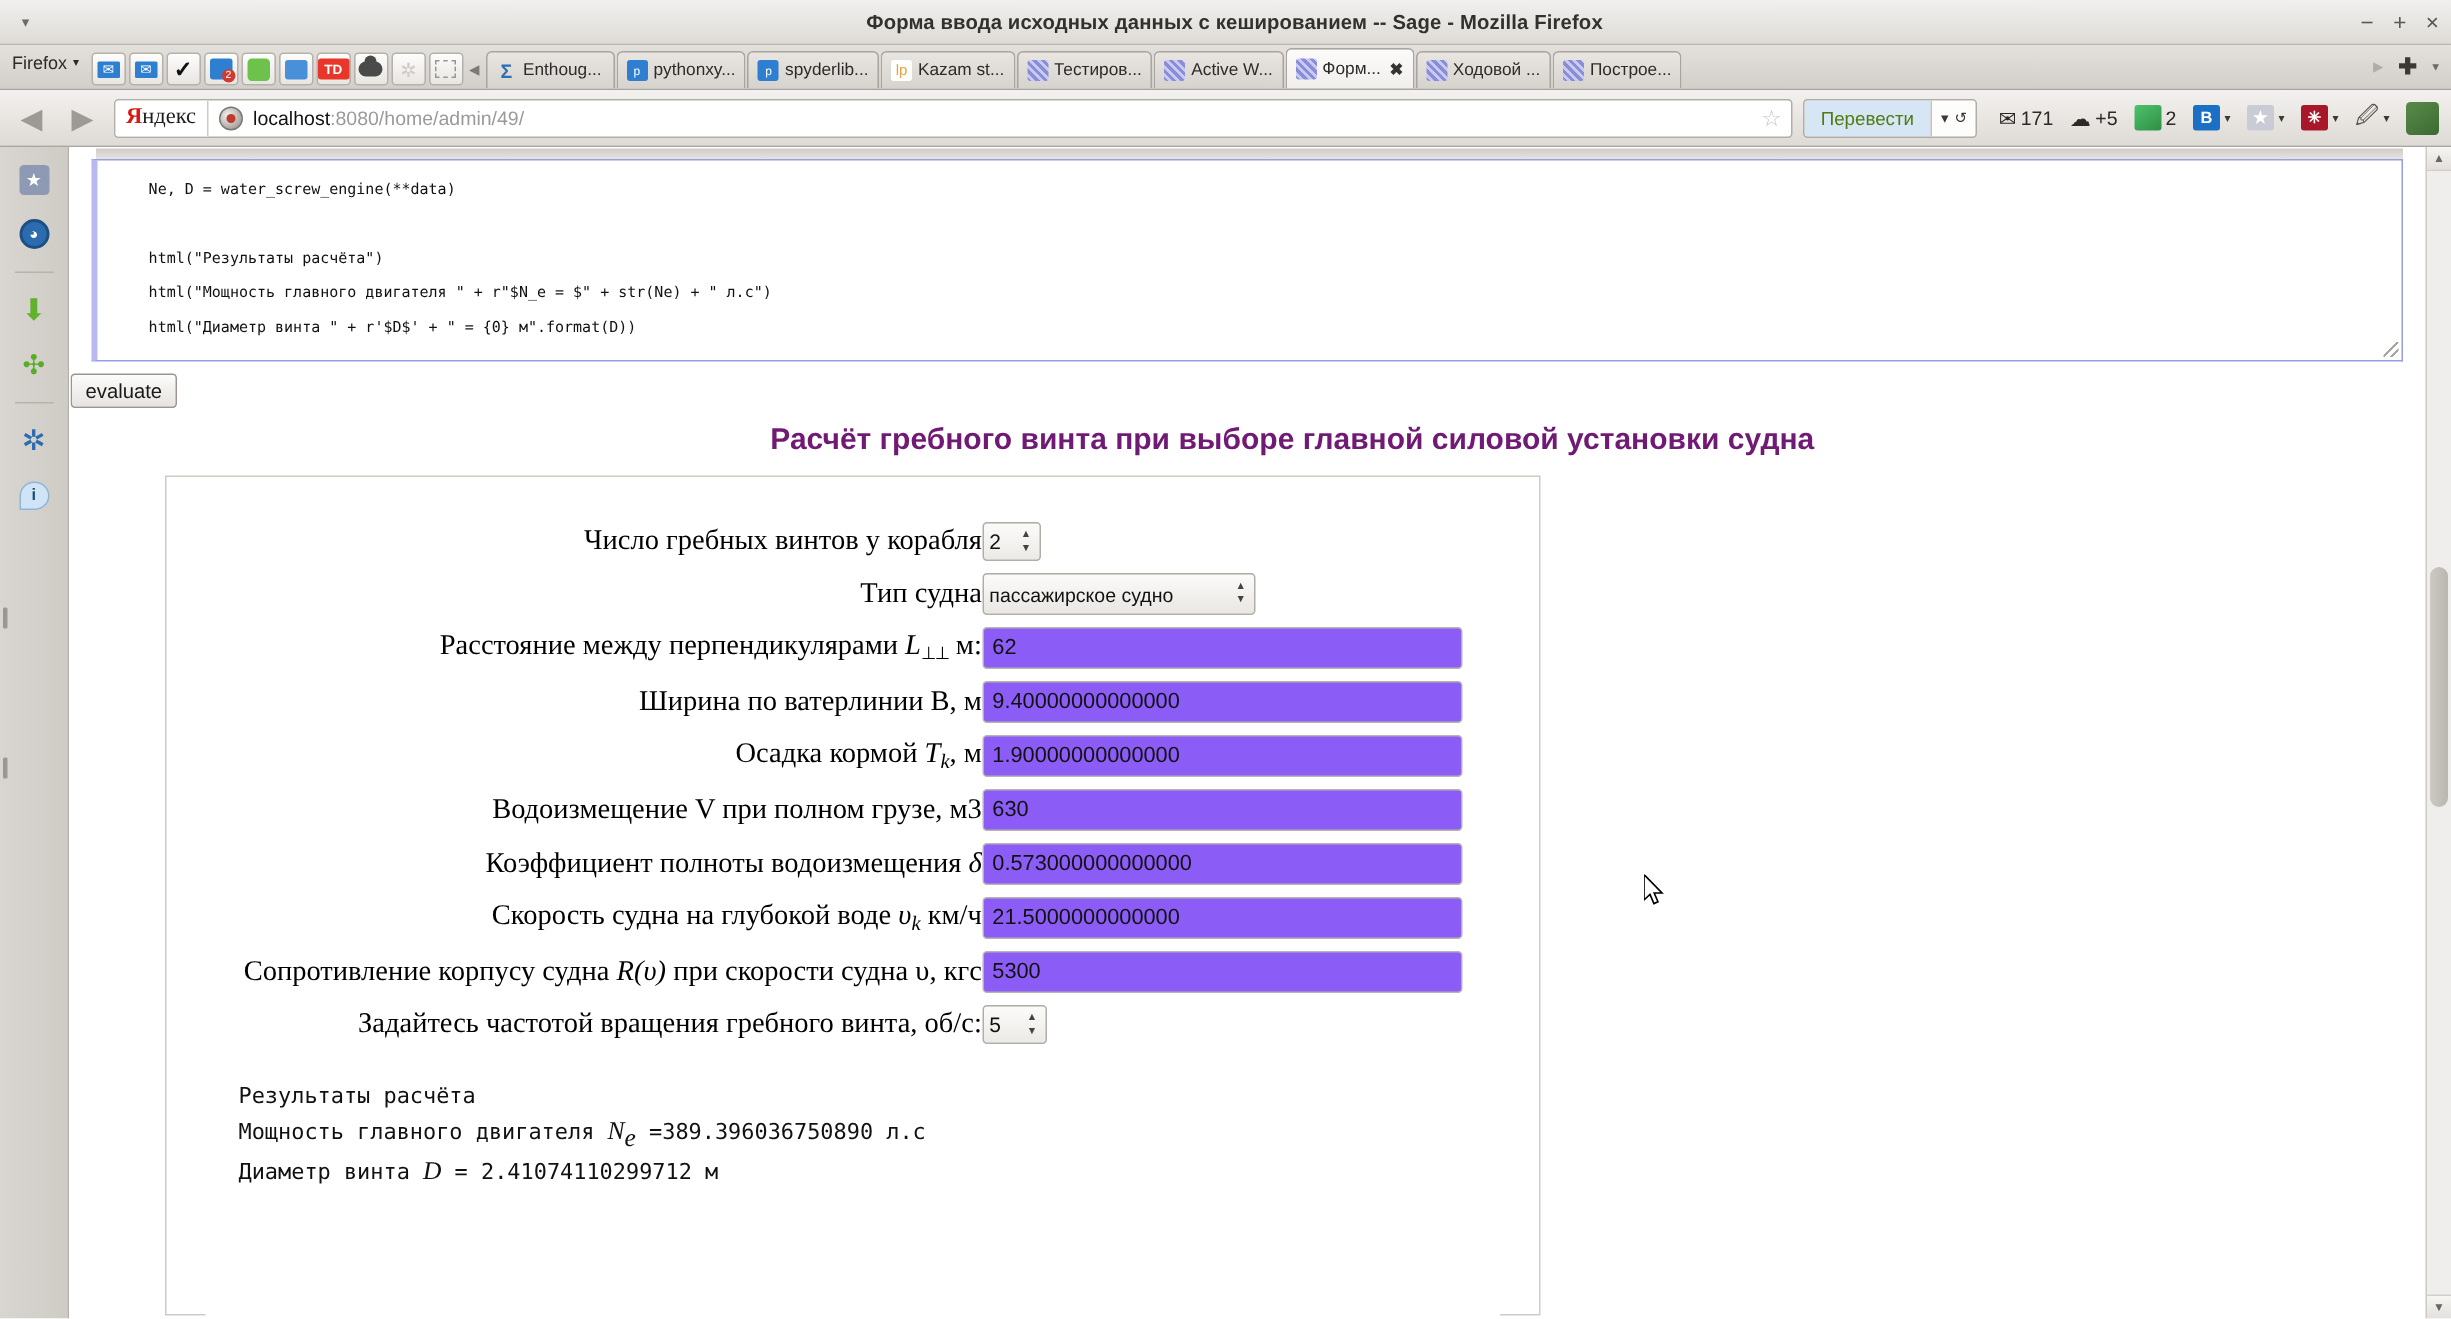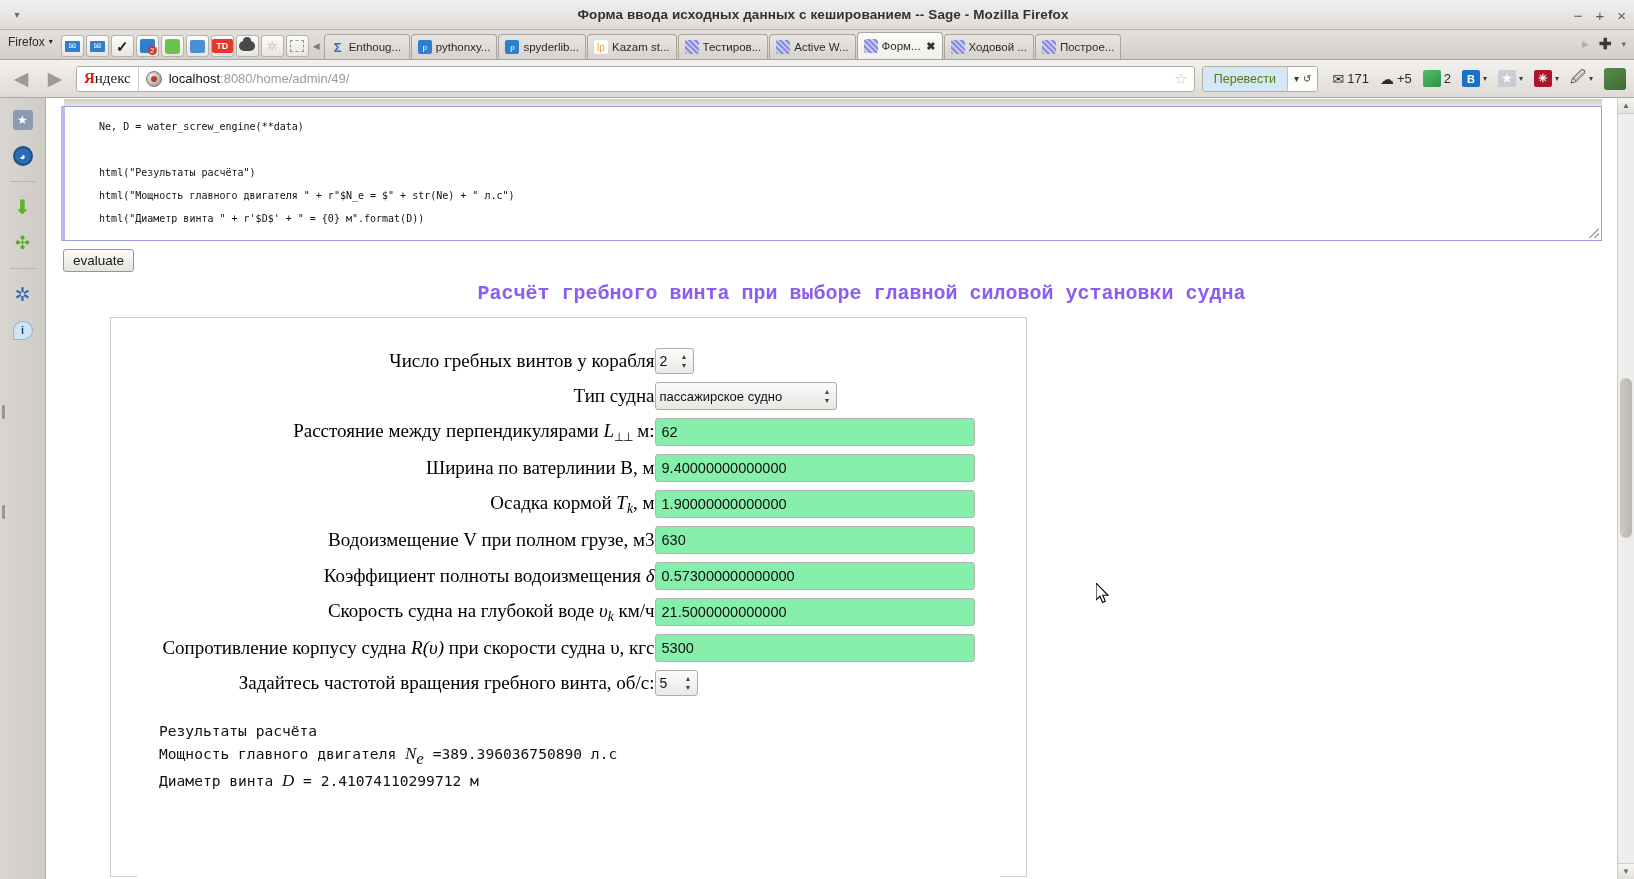--- a/index.html
+++ b/index.html
@@ -184,31 +184,31 @@
   pre.code {
     margin:0; font-family:"DejaVu Sans Mono", monospace; font-size:10px;
     color:#111; line-height:23px; white-space: pre;
   }
   .resize-grip { position:absolute; right:2px; bottom:2px; width:10px;height:10px;
     background:
       linear-gradient(135deg, transparent 45%, #a9a5a0 45%, #a9a5a0 55%, transparent 55%),
       linear-gradient(135deg, transparent 70%, #a9a5a0 70%, #a9a5a0 80%, transparent 80%);
   }
   .evalbtn {
-    margin: 8px 0 0 16px;
+    margin: 8px 0 0 0;
     display:inline-block;
     border:1px solid #9a968f; border-radius:3px;
     background: linear-gradient(to bottom,#fcfcfb,#e6e3df);
     padding: 3px 9px; font-size:13.5px; color:#1b1a19;
     font-family:"Liberation Sans", sans-serif;
   }
 
   .doc-title {
-    text-align:center; font-family:Liberation Mono, monospace;
-    font-size: 20px; font-weight: bold; color:#8b5cf6;
+    text-align:center; font-family:Liberation Sans, sans-serif;
+    font-size: 20px; font-weight: bold; color:#701a75;
     margin: 10px 0 0 0; padding-left: 60px;
   }
 
   .formbox {
     margin: 12px 0 0 63px;
     width: 917px;
     border: 1px solid #cfcbc5;
     background:#fff;
     padding: 26px 0 0 0;
     height: 560px;
@@ -220,21 +220,21 @@
     font-family:"Liberation Serif", serif; font-size:19px; color:#000;
     white-space: nowrap;
   }
   .mathvar { font-style: italic; font-family:"Liberation Serif", serif; }
   .sub { font-size: 0.72em; vertical-align: -0.28em; font-style: italic;}
   .subperp { font-size: 0.62em; vertical-align: -0.3em; font-style: normal; letter-spacing:-1px;}
 
   input.txt {
     width: 320px; height: 28px;
     border:1px solid #b7b3ad; border-radius:3px;
-    background:#86efac; font-size:14.5px; color:#111;
+    background:#8b5cf6; font-size:14.5px; color:#111;
     font-family:"Liberation Sans", sans-serif;
     padding: 0 6px;
   }
   .spin {
     display:inline-flex; align-items:stretch;
     border:1px solid #b1ada7; border-radius:3px;
     background: linear-gradient(to bottom,#fbfbfa,#eceae6);
     height: 26px; overflow:hidden;
   }
   .spin input {

